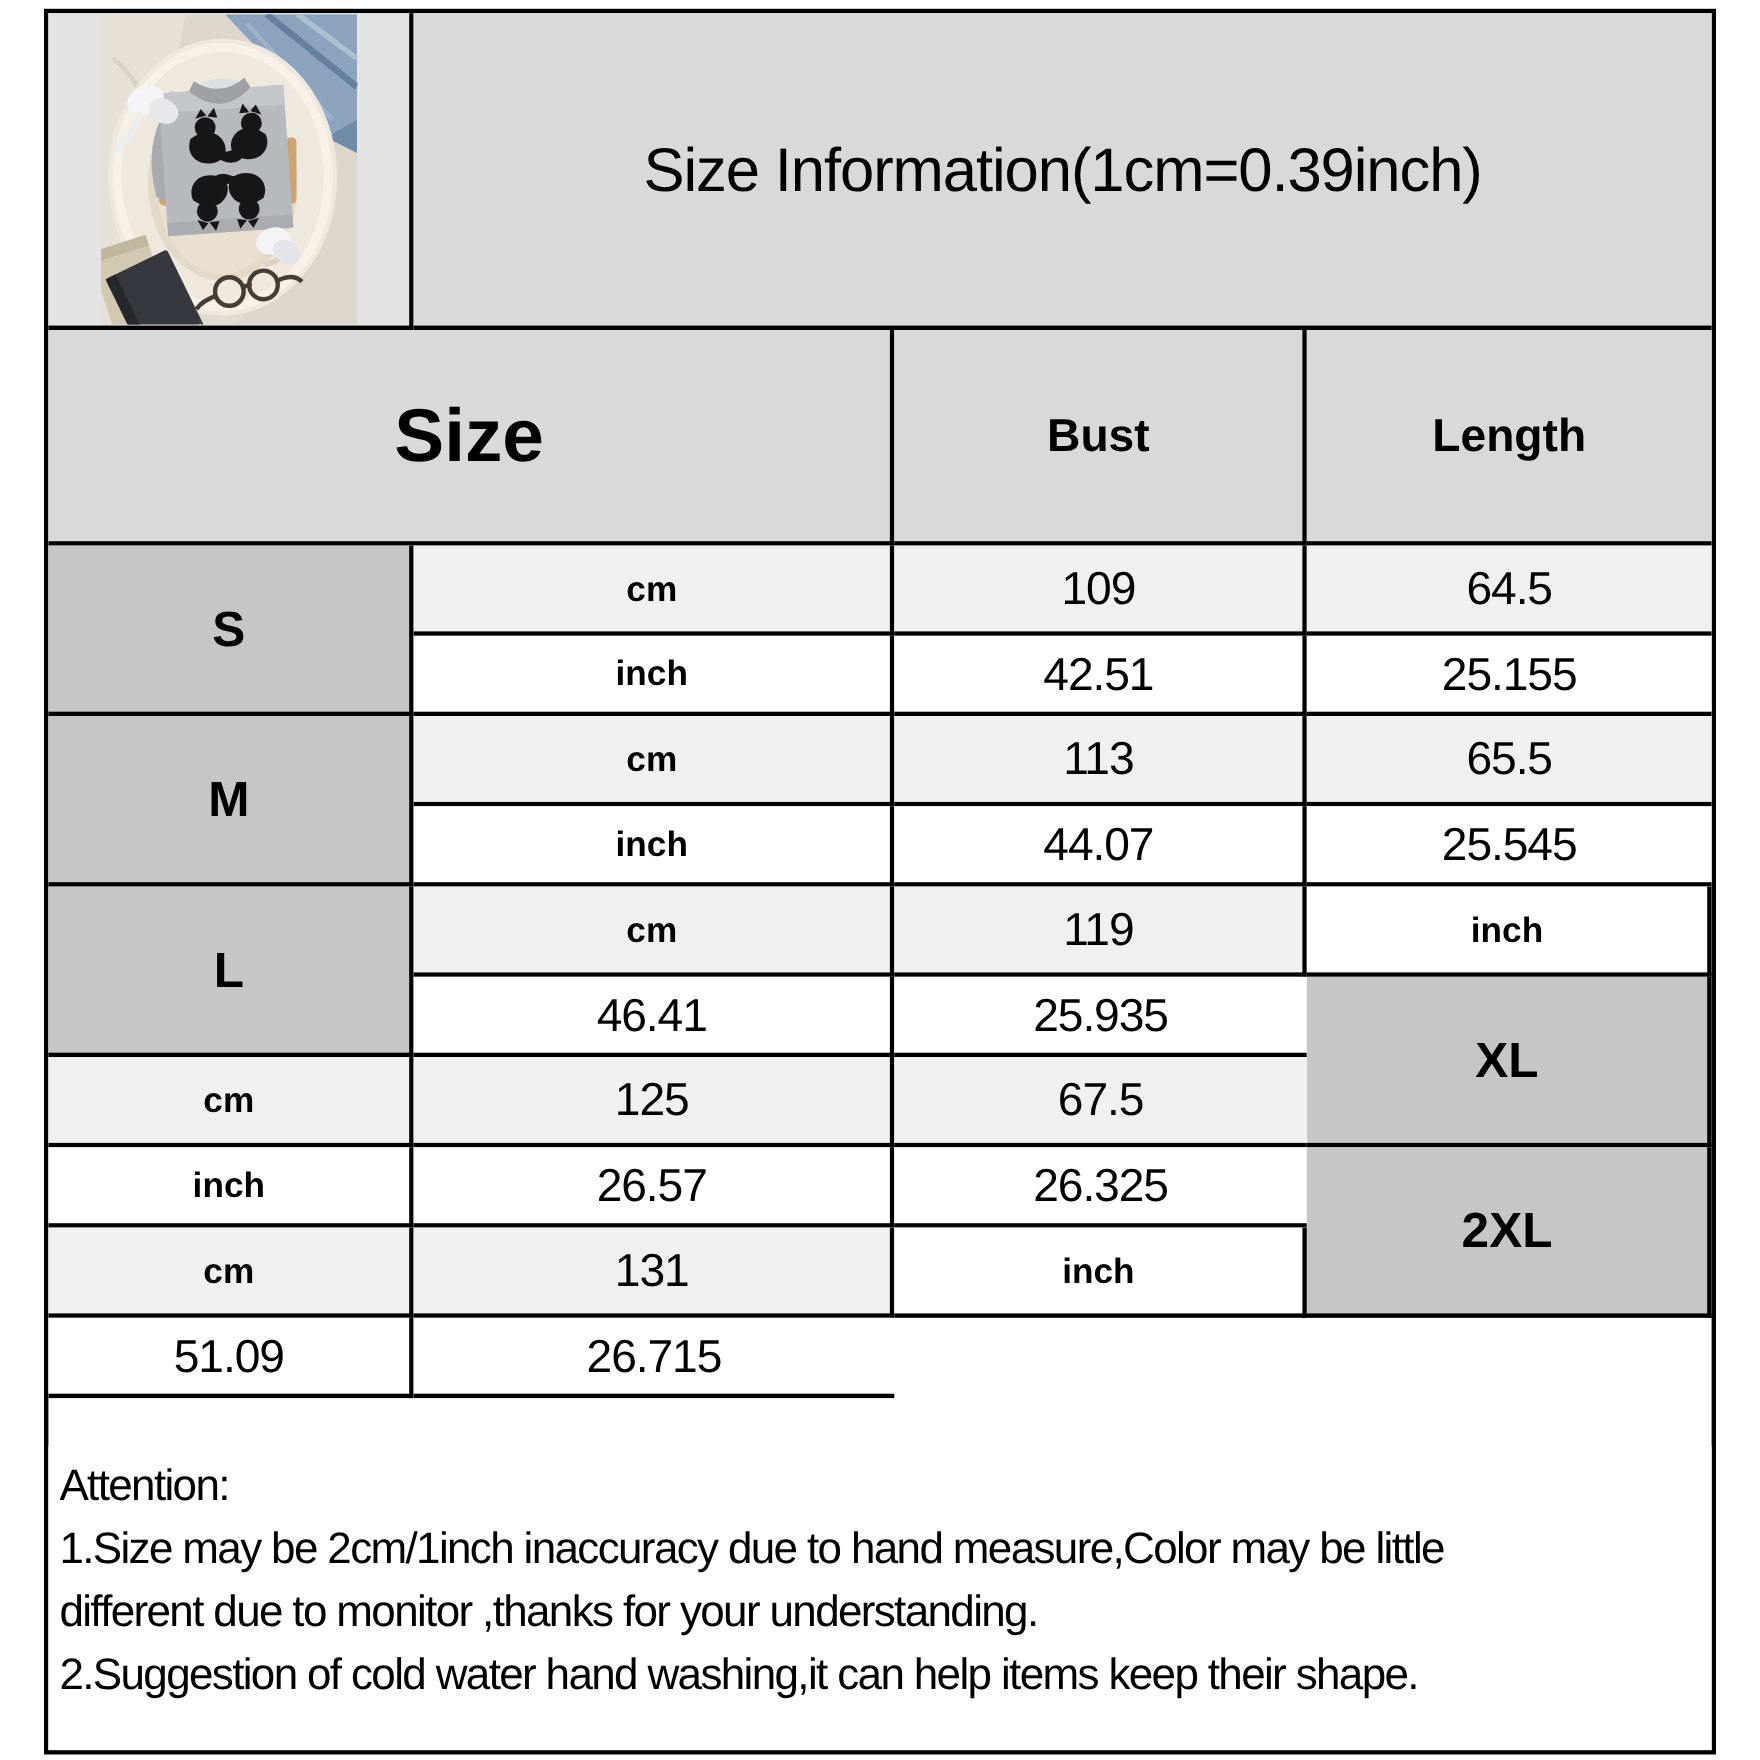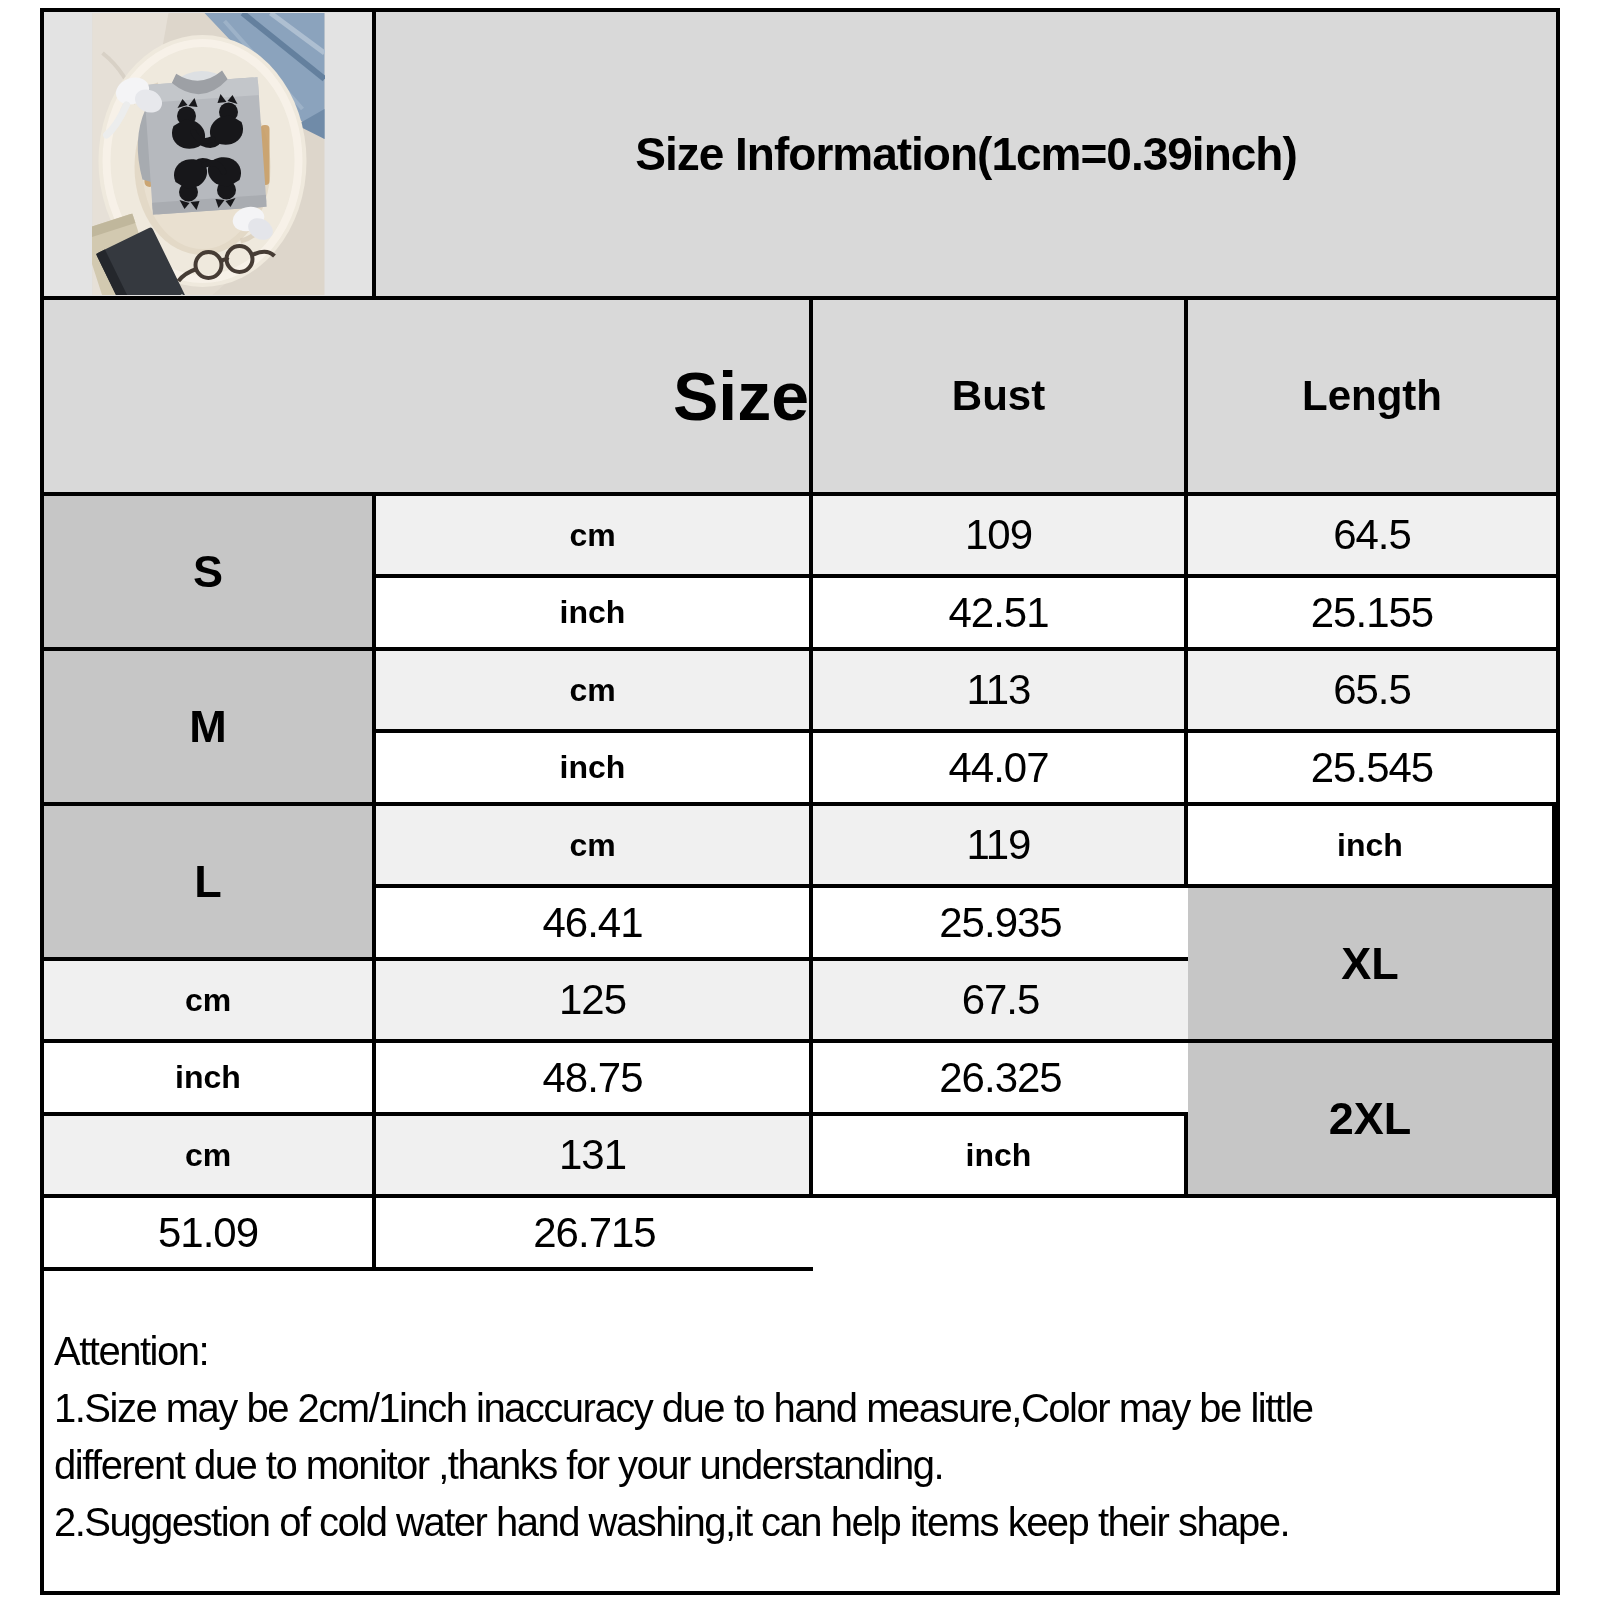--- a/index.html
+++ b/index.html
@@ -23,32 +23,32 @@
     background:#ffffff;
   }
   .cell{
     display:flex;align-items:center;justify-content:center;
     border-right:4px solid var(--border-color);
     border-bottom:4px solid var(--border-color);
     overflow:hidden;
   }
   .lc{border-right:none;}
   .lb{border-bottom:none;}
-  .colspan2{grid-column:span 2;justify-content:flex-end;}
+  .colspan2{grid-column:span 2;}
   .colspan3{grid-column:span 3;}
   .rowspan2{grid-row:span 2;}
   .fullspan{grid-column:1 / -1;margin-top:44px;}
 
   .image-cell{background:var(--image-cell-bg);}
   .grey{background:var(--header-bg);}
   .darkgrey{background:var(--size-col-bg);}
   .cmrow{background:var(--cm-row-bg);}
   .whiterow{background:#ffffff;}
 
-  .title{font-size:46px;font-weight:bold;letter-spacing:-1px;}
+  .title{font-size:56px;font-weight:normal;letter-spacing:-1px;}
   .size-header{font-size:68px;font-weight:bold;}
   .col-header{font-size:42px;font-weight:bold;}
   .size-label{font-size:45px;font-weight:bold;}
   .unit{font-size:32px;font-weight:bold;}
   .value{font-size:42px;letter-spacing:-1px;}
 
   .attention-cell{
     align-items:flex-start;justify-content:flex-start;
     padding:8px 10px;background:#ffffff;
   }
@@ -231,21 +231,21 @@
   <div class="cell cmrow">
       <span class="value">125</span>
     </div>
   <div class="cell cmrow lc">
       <span class="value">67.5</span>
     </div>
   <div class="cell whiterow">
       <span class="unit">inch</span>
     </div>
   <div class="cell whiterow">
-      <span class="value">48.75</span>
+      <span class="value">26.57</span>
     </div>
   <div class="cell whiterow lc">
       <span class="value">26.325</span>
     </div>
 
   <div class="cell darkgrey rowspan2">
     <span class="size-label">2XL</span>
   </div>
   <div class="cell cmrow">
       <span class="unit">cm</span>

